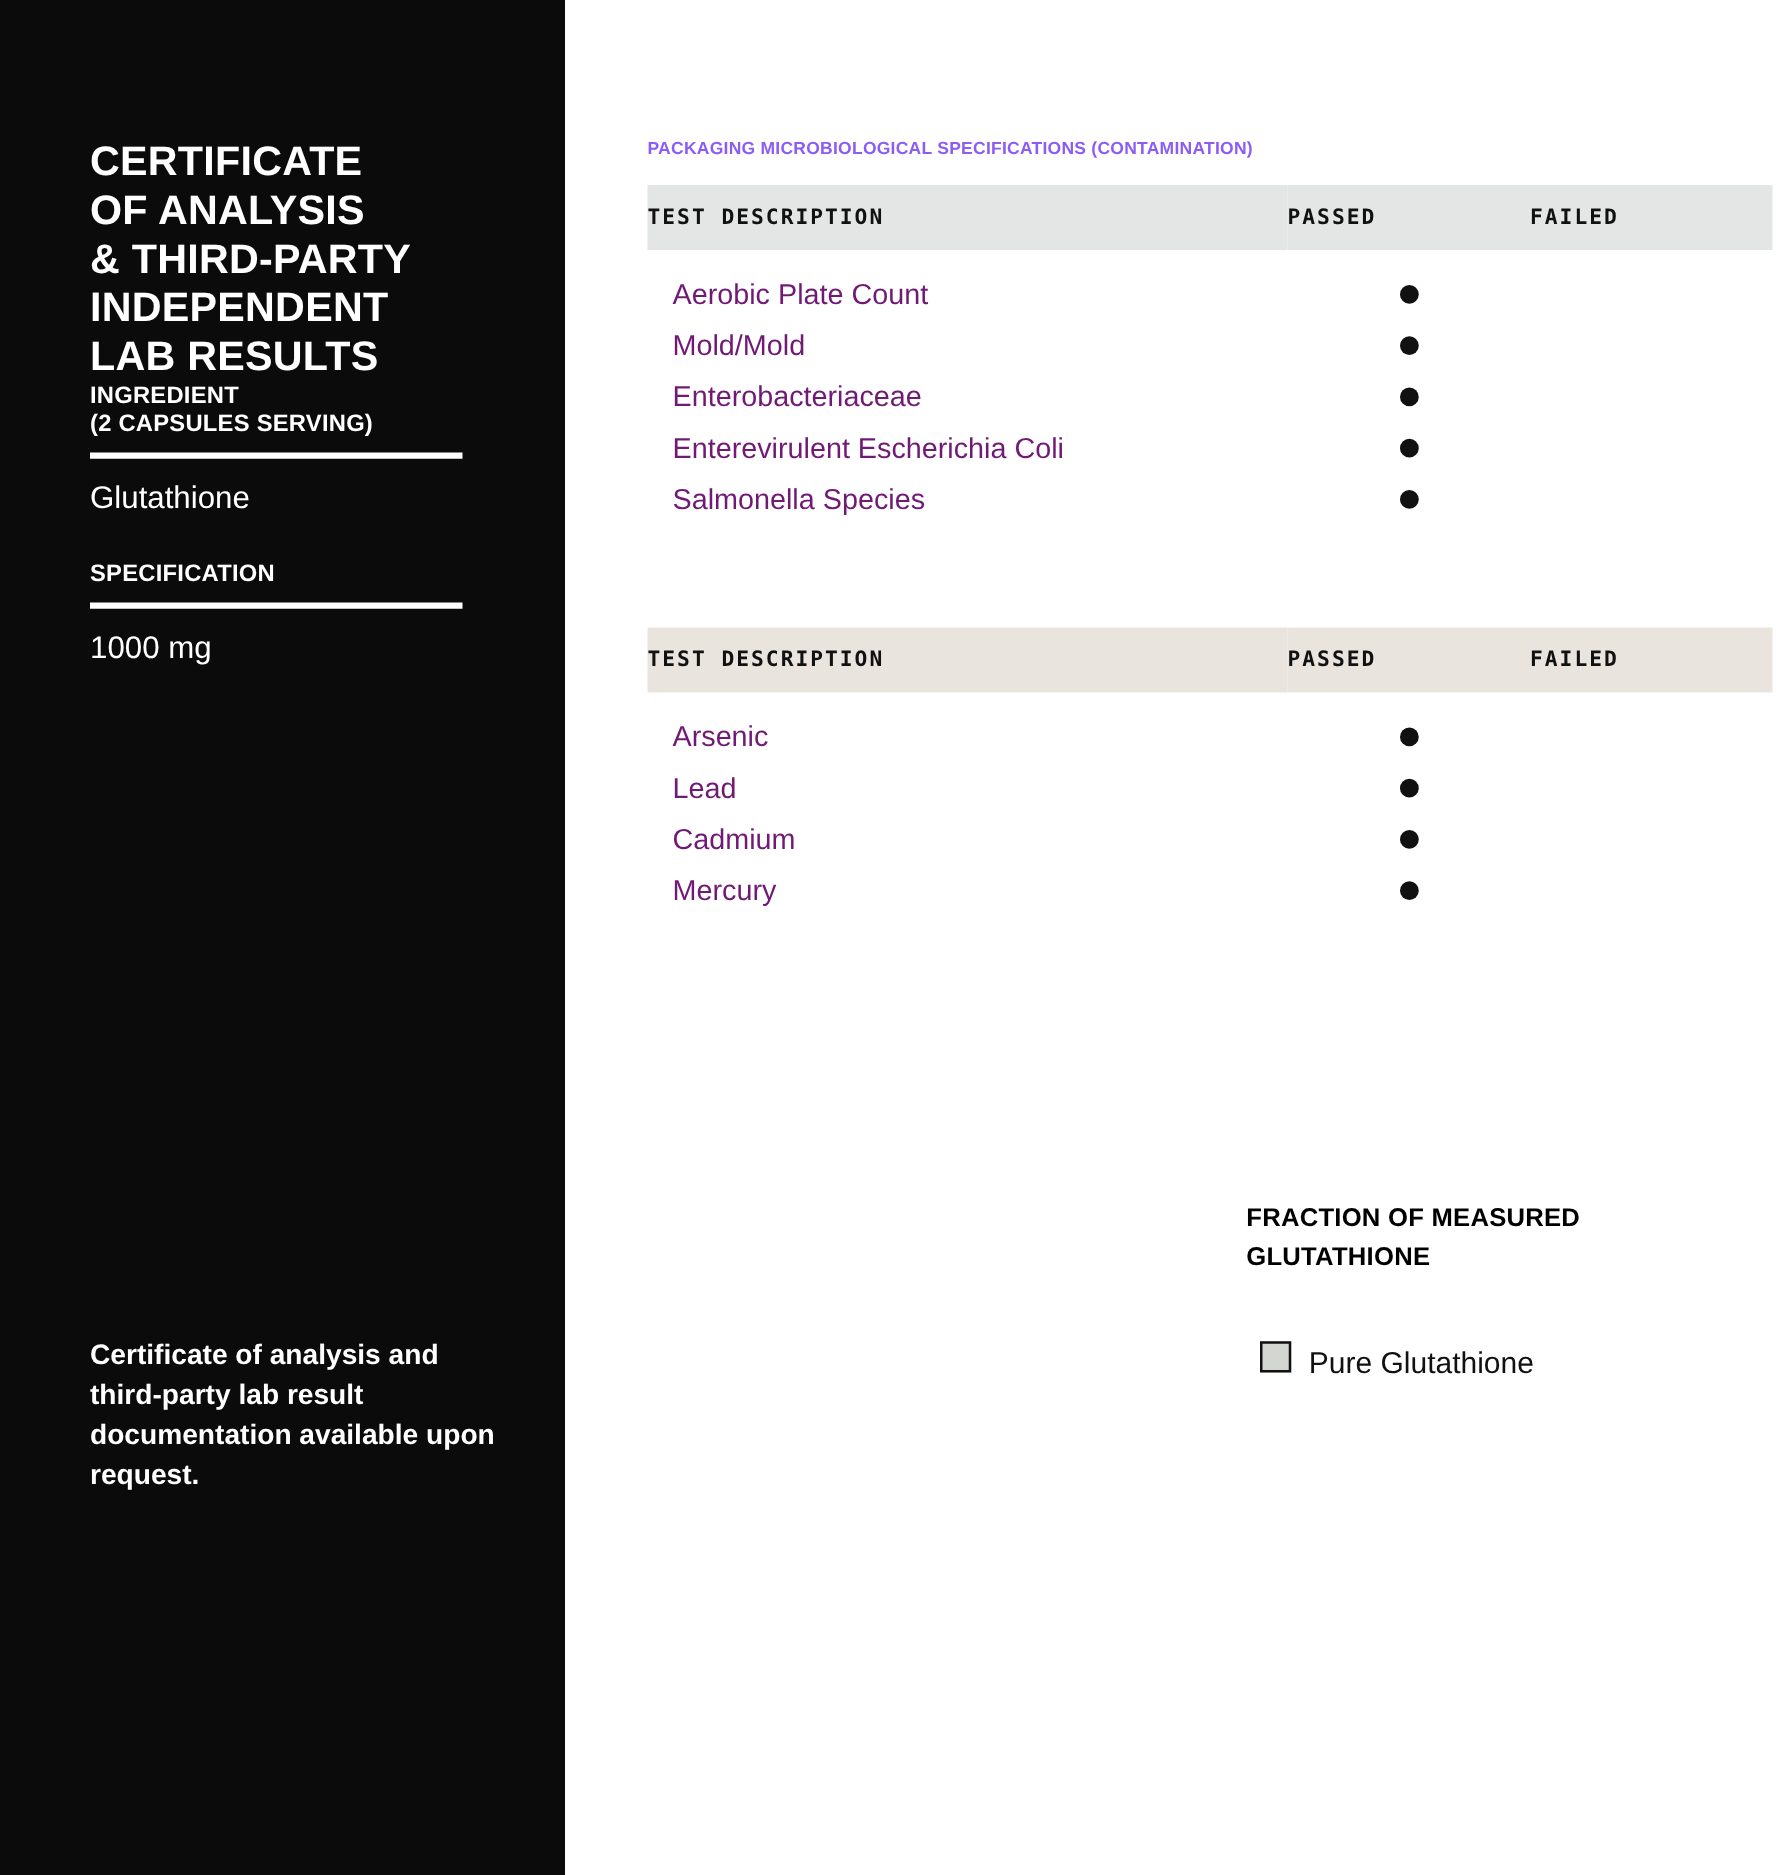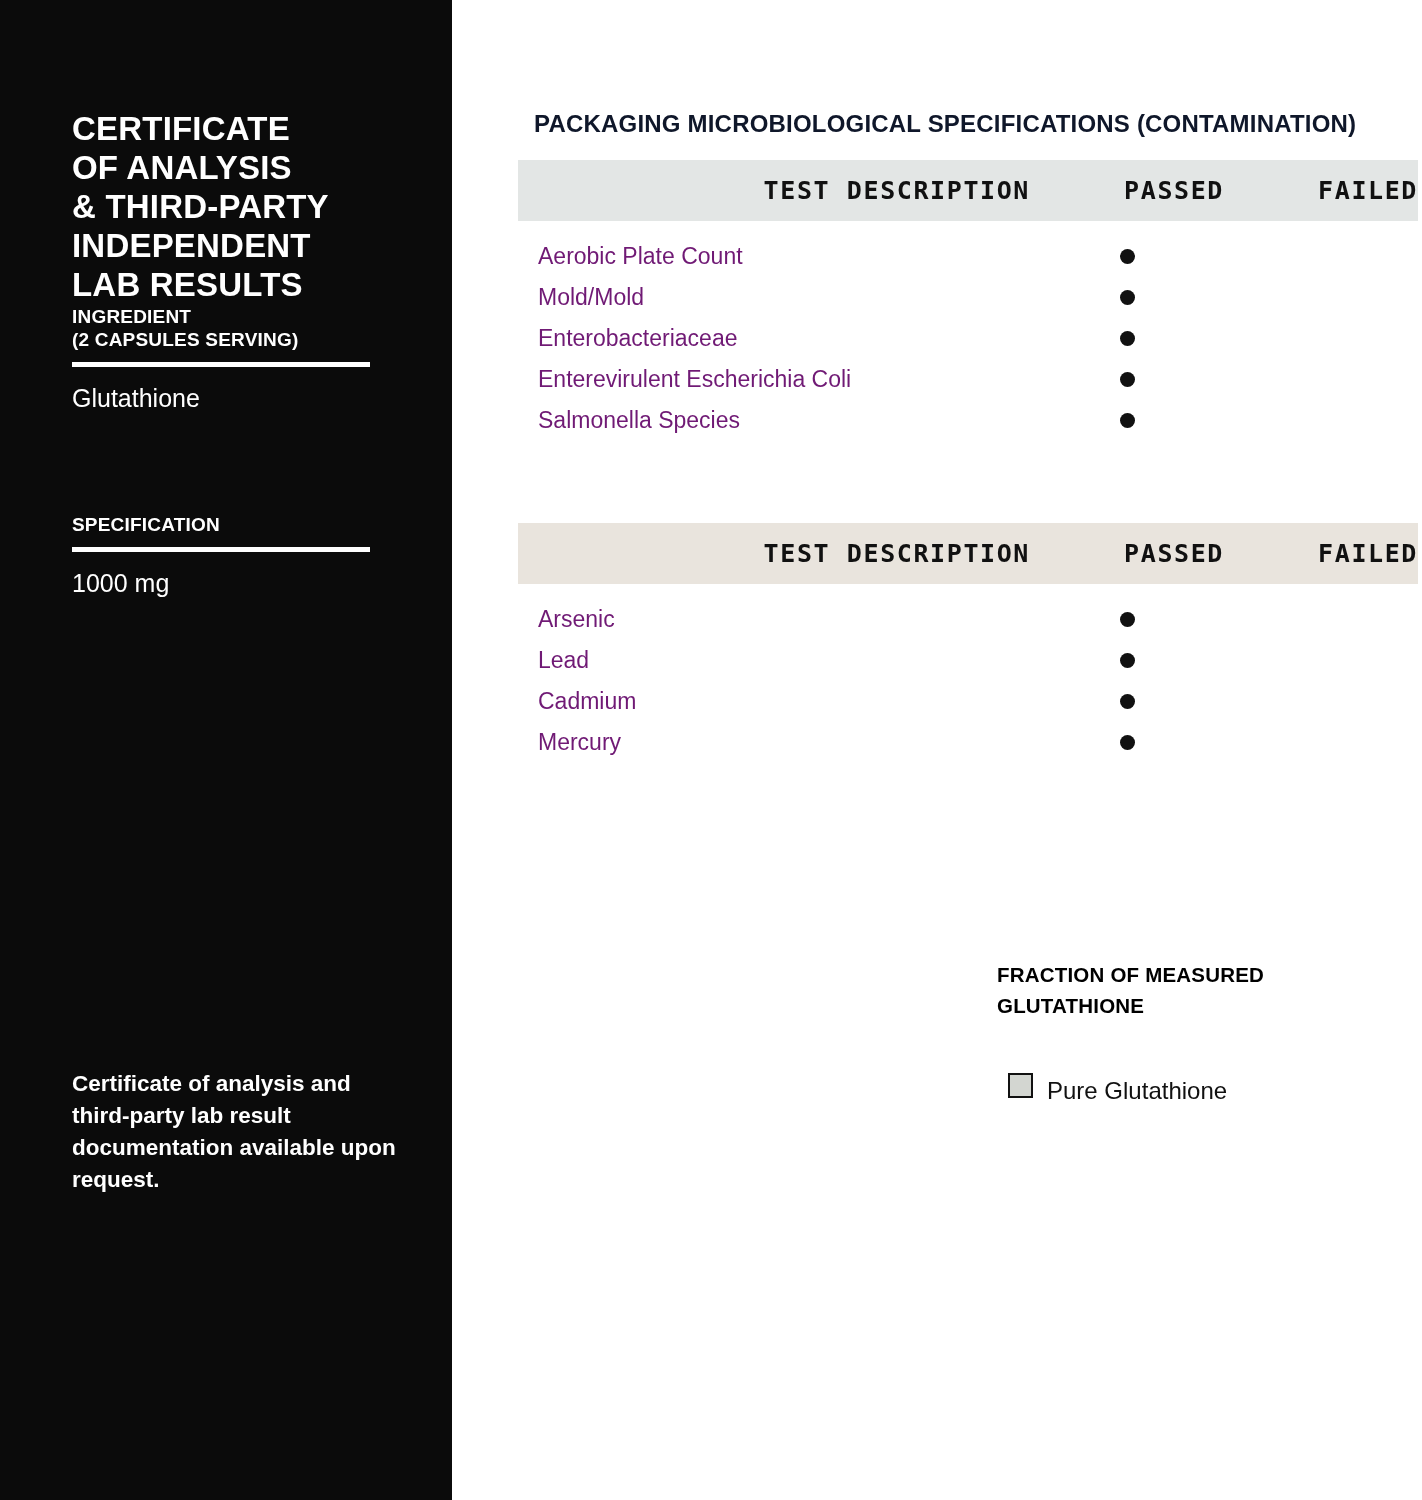--- a/index.html
+++ b/index.html
@@ -50,56 +50,56 @@
     background: #ffffff;
     width: 298px;
     margin: 11px 0 16px 0;
   }
   .block-value {
     font-size: 25px;
     font-weight: 400;
     line-height: 1.2;
   }
   .ingredient-block { }
-  .spec-block { margin-top: 100px; }
+  .spec-block { margin-top: 35px; }
   .footnote {
     position: absolute;
     left: 72px;
     top: 1068px;
     width: 330px;
     font-size: 22.5px;
     font-weight: 700;
     line-height: 1.42;
   }
 
   
   .main {
     flex: 1 1 auto;
     position: relative;
     padding: 110px 0 0 66px;
   }
   .section-title {
-    font-size: 24px;
-    font-weight: 700;
-    letter-spacing: 0.2px;
-    color: #0f172a;
-    margin: 0 0 22px 16px;
+    font-size: 14px;
+    font-weight: 700;
+    letter-spacing: 0.2px;
+    color: #8b5cf6;
+    margin: 0 0 22px 0;
   }
   table.spec {
     border-collapse: collapse;
     width: 900px;
     table-layout: fixed;
   }
   table.spec th {
     font-family: "DejaVu Sans Mono", monospace;
-    font-size: 25px;
+    font-size: 17px;
     font-weight: 700;
     letter-spacing: 1.6px;
     padding: 16px 0;
-    text-align: right;
+    text-align: left;
     color: #111;
   }
   table.spec.micro th { background: #e3e6e5; }
   table.spec.heavy th { background: #e9e4dd; }
   table.spec th.desc { width: 512px; }
   table.spec th.passed { width: 194px; }
   table.spec th.failed { width: 194px; }
   table.spec td {
     font-size: 23px;
     font-weight: 400;

